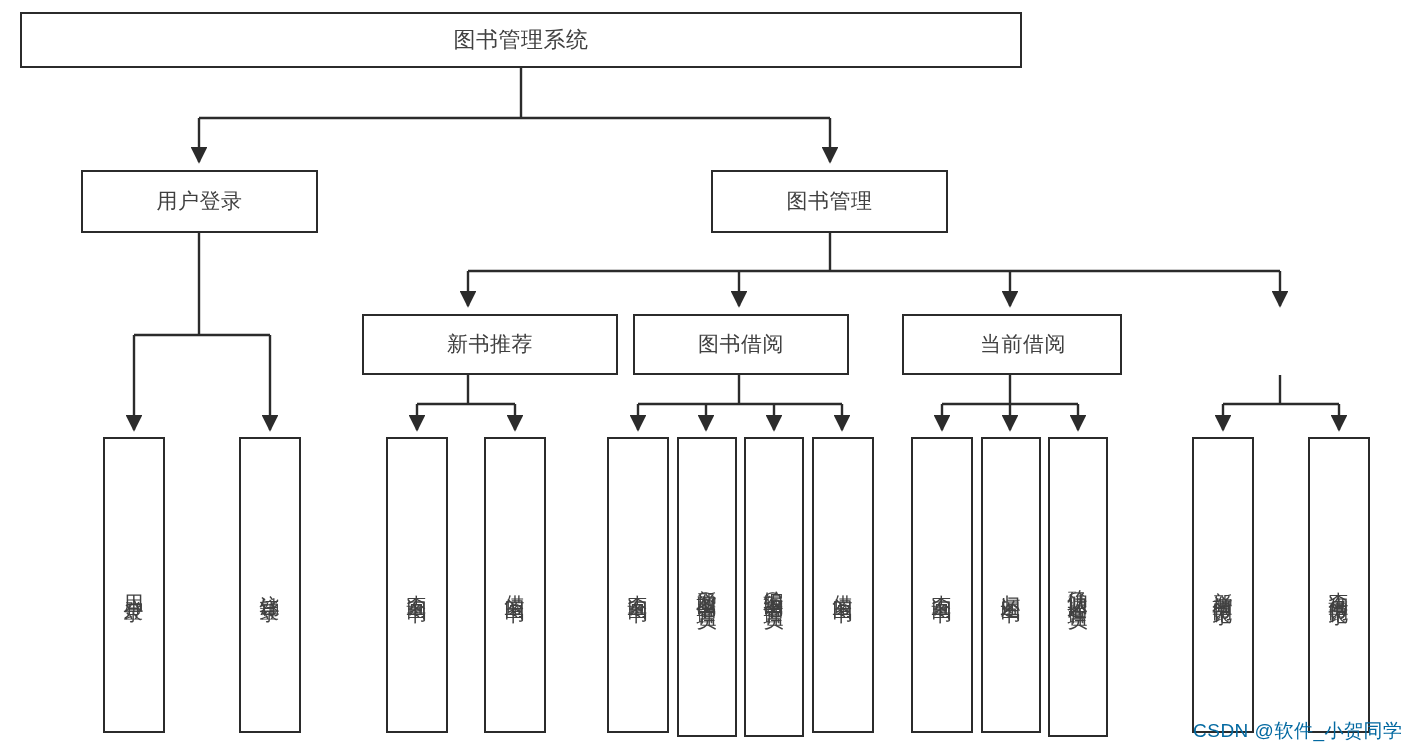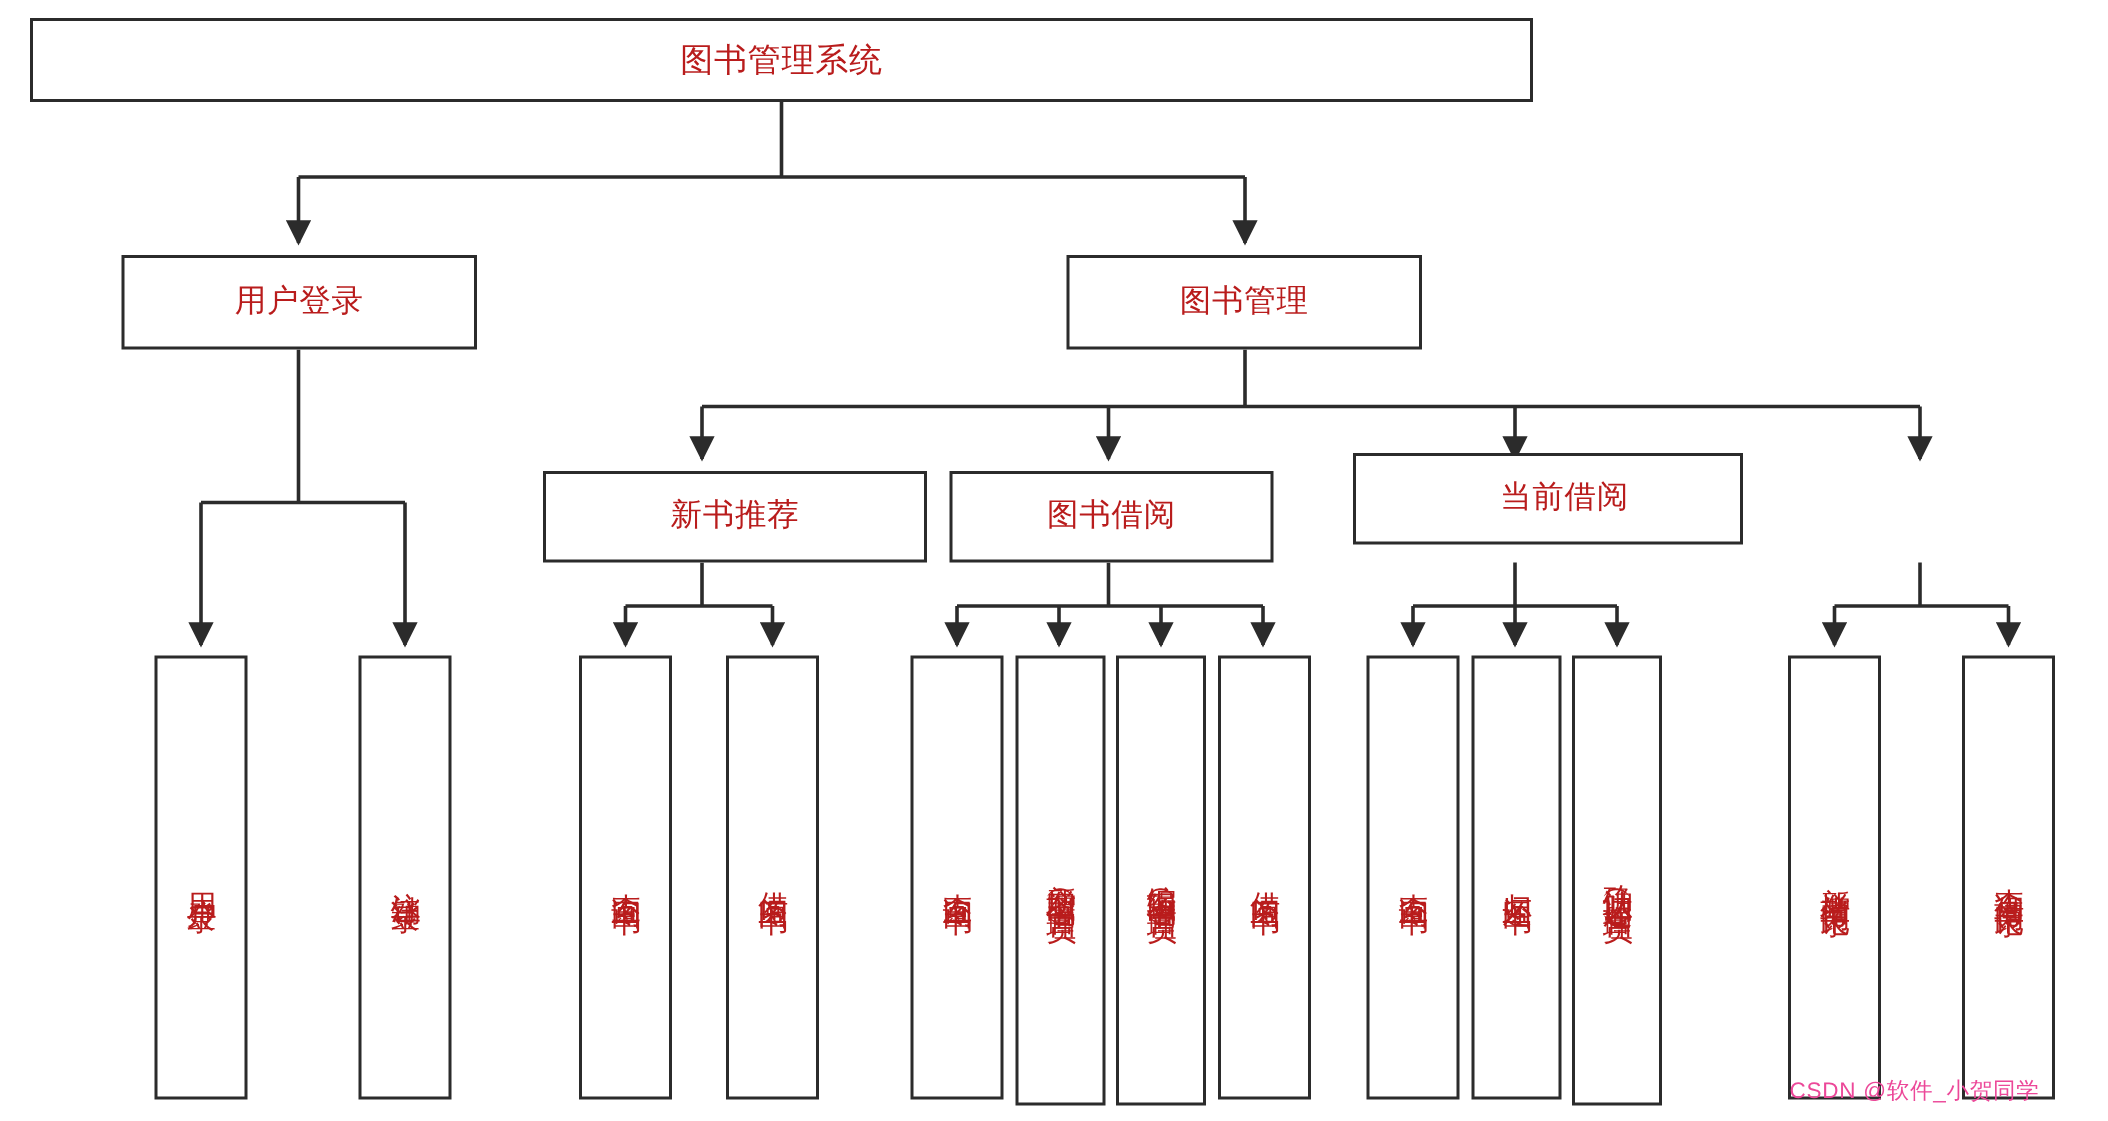--- a/index.html
+++ b/index.html
@@ -24,21 +24,21 @@
     pointer-events: none;
   }
   .node {
     position: absolute;
     box-sizing: border-box;
     border: 2px solid #2b2b2b;
     background: #ffffff;
     display: flex;
     align-items: center;
     justify-content: center;
-    color: #b91c1c;
+    color: #404040;
   }
   .node .label {
     display: block;
     text-align: center;
     line-height: 1.18;
     letter-spacing: 0.5px;
   }
   
   .node.horiz .label {
     font-size: 21px;
@@ -53,22 +53,22 @@
   .node.vert .label {
     writing-mode: vertical-rl;
     text-orientation: upright;
     font-size: 20px;
     line-height: 1;
     letter-spacing: 3px;
     white-space: nowrap;
   }
   .watermark {
     position: absolute;
-    font-size: 15px;
-    color: #ec4899;
+    font-size: 19px;
+    color: #0369a1;
     white-space: nowrap;
     letter-spacing: 0.5px;
   }
 </style>
 </head>
 <body>
 
 <div id="canvas">
 
   <svg id="edges" viewBox="0 0 1405 747" xmlns="http://www.w3.org/2000/svg">
@@ -134,21 +134,21 @@
   </div>
 
   <div class="node horiz" style="left:362px; top:314px; width:256px; height:61px;">
     <span class="label">新书推荐</span>
   </div>
 
   <div class="node horiz" style="left:633px; top:314px; width:216px; height:61px;">
     <span class="label">图书借阅</span>
   </div>
 
-  <div class="node horiz" style="left:902px; top:302px; width:260px; height:61px;padding-left:22px;">
+  <div class="node horiz" style="left:902px; top:314px; width:220px; height:61px;padding-left:22px;">
     <span class="label">当前借阅</span>
   </div>
 
 
   <div class="node vert" style="left:103px; top:437px; width:62px; height:296px;">
     <span class="label">用户登录</span>
   </div>
 
   <div class="node vert" style="left:239px; top:437px; width:62px; height:296px;">
     <span class="label">注销登录</span>

